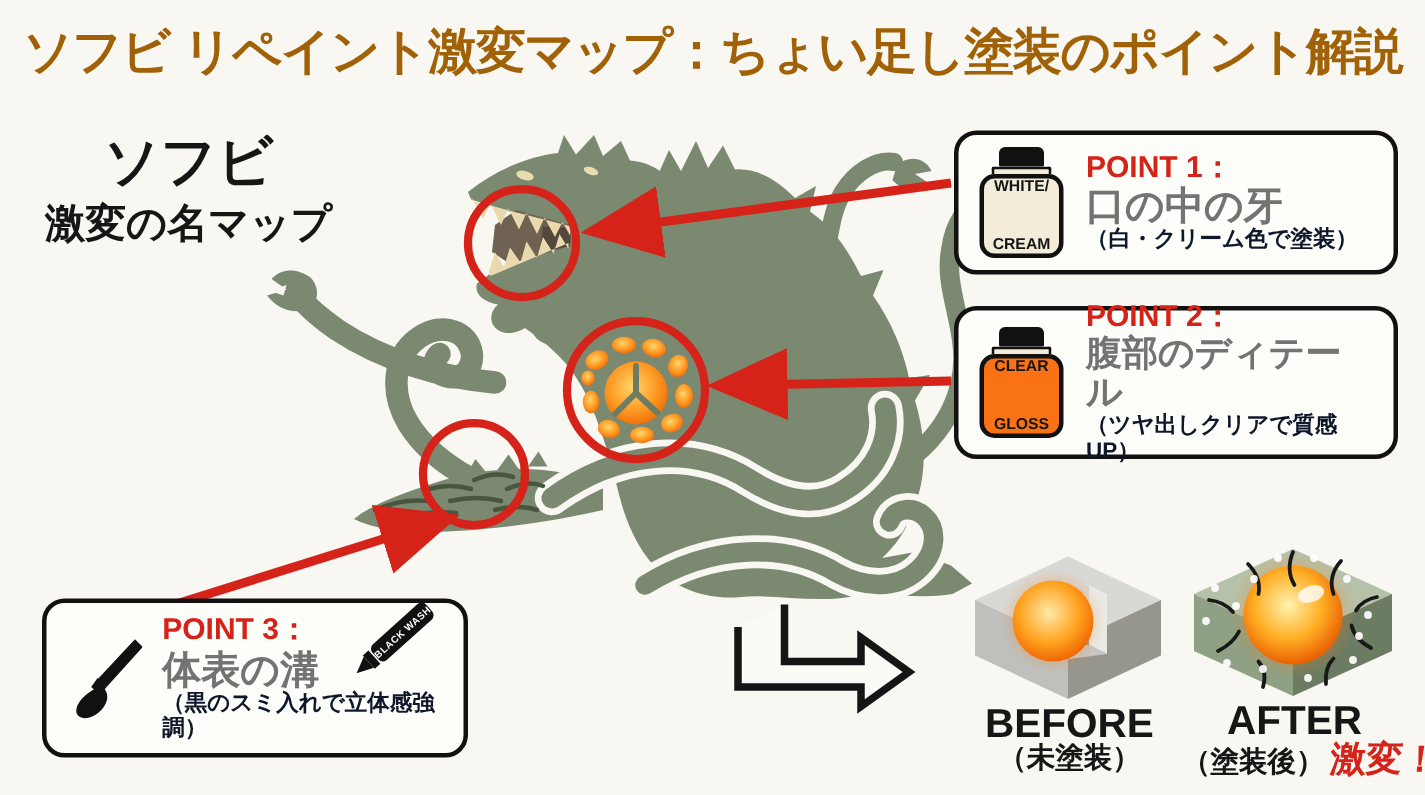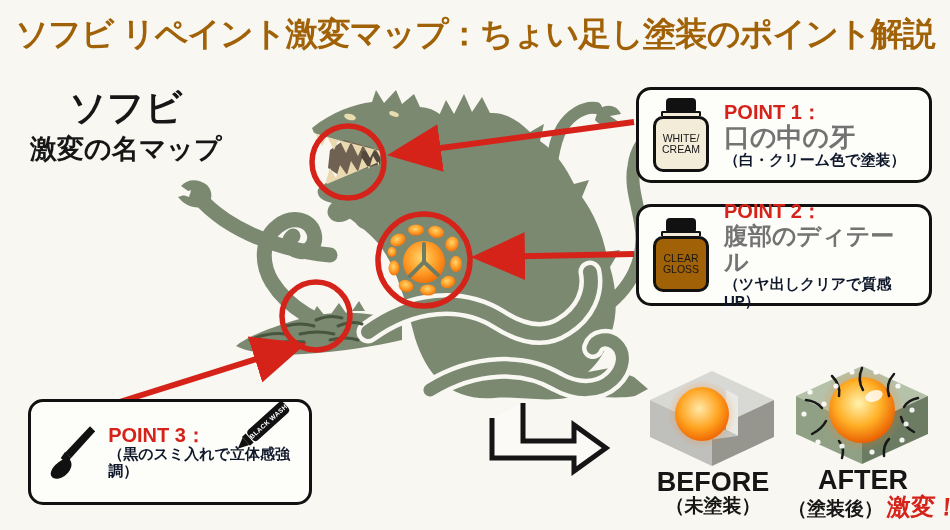--- a/index.html
+++ b/index.html
@@ -24,23 +24,23 @@
   .ptext{display:flex;flex-direction:column;line-height:1.12;}
   .ptag{color:#d6231a;font-size:20px;font-weight:900;}
   .phead{font-size:26px;font-weight:900;color:#737373;}
   .phead.small{font-size:24px;}
   .pnote{font-size:15px;font-weight:800;color:#0f172a;}
 
   .jar{width:60px;flex:0 0 auto;display:flex;flex-direction:column;align-items:center;}
   .jar .cap{width:30px;height:13px;background:#111;border-radius:4px 4px 1px 1px;}
   .jar .neck{width:40px;height:5px;background:#f2ecd9;border:2.5px solid #111;border-bottom:none;border-radius:2px 2px 0 0;box-sizing:border-box;}
   .jar .bodyy{width:56px;height:56px;border:3px solid #111;border-radius:10px;box-sizing:border-box;
-              display:flex;flex-direction:column;align-items:center;justify-content:center;
-              font-size:10.5px;font-weight:400;line-height:1.05;background:#f2ecd9;}
-  .jar.clear .bodyy{background:#a16207;}
+              display:flex;flex-direction:column;align-items:center;justify-content:space-between;
+              font-size:10.5px;font-weight:700;line-height:1.05;background:#f2ecd9;}
+  .jar.clear .bodyy{background:#f97316;}
 
   .marker-wrap{position:absolute;right:12px;top:16px;transform:rotate(-42deg);}
 
   .before-label{position:absolute;left:643px;top:468px;width:140px;text-align:center;line-height:1.05;}
   .after-label{position:absolute;left:788px;top:466px;width:150px;text-align:center;line-height:1.05;}
   .cmp-big{font-size:27px;font-weight:900;}
   .cmp-sub{font-size:19px;font-weight:800;white-space:nowrap;}
   .after-sub-row{display:flex;justify-content:flex-start;align-items:baseline;gap:4px;white-space:nowrap;}
   .gekihen{color:#d6231a;font-size:24px;font-weight:900;transform:skewX(-5deg);display:inline-block;}
 </style>
@@ -249,20 +249,21 @@
   </div>
 
   <div class="pbox pbox3">
     <svg width="54" height="66" viewBox="0 0 56 66">
       <path d="M50,3 L56,9 L28,40 L21,34 Z" fill="#111"></path>
       <path d="M21,33 L28,40 L23,46 L16,40 Z" fill="#111"></path>
       <path d="M22,40 C12,44 2,54 5,61 C8,67 20,64 26,55 C30,49 29,44 25,40 Z" fill="#111"></path>
     </svg>
     <div class="ptext">
       <span class="ptag">POINT 3：</span>
+      <span class="phead">体表の溝</span>
       <span class="pnote">（黒のスミ入れで立体感強調）</span>
     </div>
     <div class="marker-wrap">
       <svg width="68" height="16" viewBox="0 0 68 16">
         <polygon points="0,8 11,3 11,13" fill="#111"></polygon>
         <rect x="11" y="2" width="5" height="12" fill="#111"></rect>
         <rect x="17" y="1" width="48" height="14" rx="4" fill="#111"></rect>
         <text x="41" y="10.5" text-anchor="middle" font-size="6.5" font-weight="bold" fill="#ffffff" letter-spacing="0.4">BLACK WASH</text>
       </svg>
     </div>

